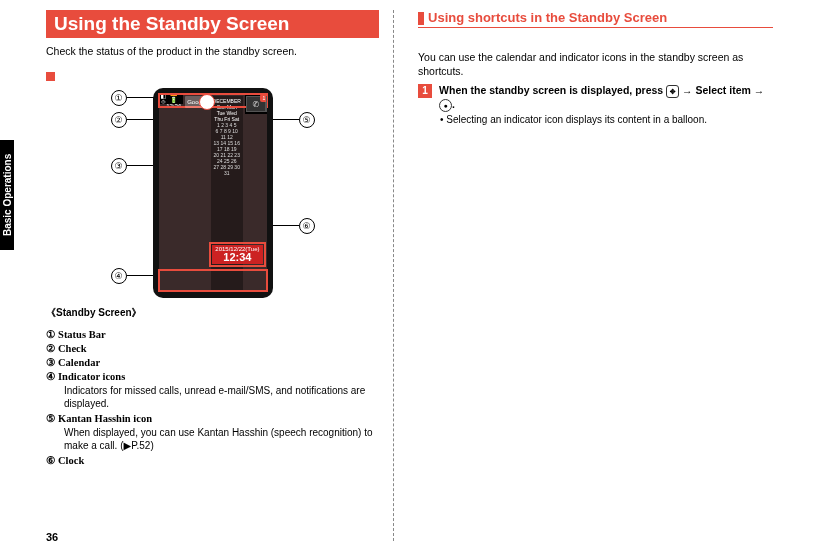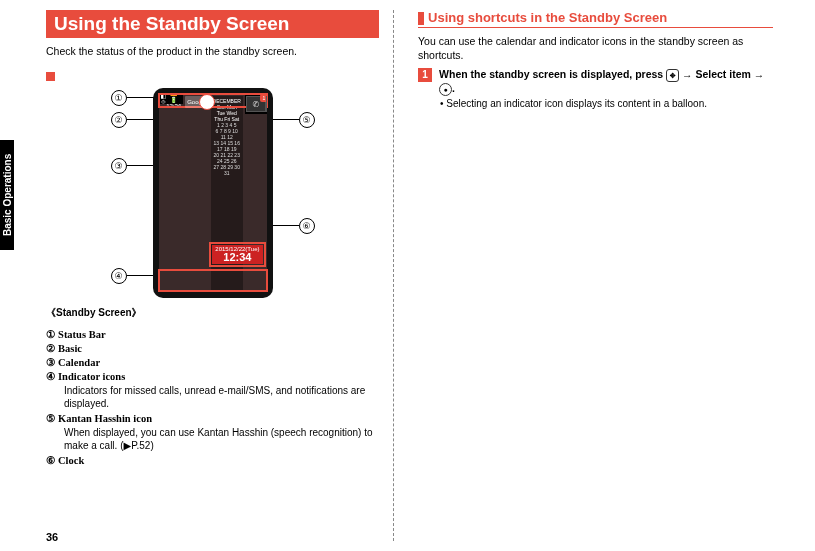--- a/index.html
+++ b/index.html
@@ -56,21 +56,21 @@
     font-size: 19px;
     padding: 3px 8px;
     margin-bottom: 6px;
   }
   .title-under-red {
     color: #e84c3d;
     font-weight: bold;
     font-size: 13px;
     border-bottom: 1px solid #e84c3d;
     padding-bottom: 2px;
-    margin-bottom: 6px;
+    margin-bottom: 22px;
   }
   .red-square {
     display: inline-block;
     width: 9px;
     height: 9px;
     background: #e84c3d;
     margin-right: 4px;
     vertical-align: middle;
   }
   .section-head-red {
@@ -313,21 +313,21 @@
             <div class="ind">✉<div class="ind-badge">1</div></div>
             <div class="ind">❗<div class="ind-badge">1</div></div>
           </div>
         </div>
       </div>
     </div>
 
     <div class="caption">《Standby Screen》</div>
 
     <div class="legend-item"><b>① Status Bar</b></div>
-    <div class="legend-item"><b>② Basic</b></div>
+    <div class="legend-item"><b>② Check</b></div>
     <div class="legend-item"><b>③ Calendar</b></div>
     <div class="legend-item"><b>④ Indicator icons</b></div>
     <div class="legend-sub">Indicators for missed calls, unread e-mail/SMS, and notifications are displayed.</div>
     <div class="legend-item"><b>⑤ Kantan Hasshin icon</b></div>
     <div class="legend-sub">When displayed, you can use Kantan Hasshin (speech recognition) to make a call. (▶P.52)</div>
     <div class="legend-item"><b>⑥ Clock</b></div>
   </div>
 
   <div class="divider"></div>
 

